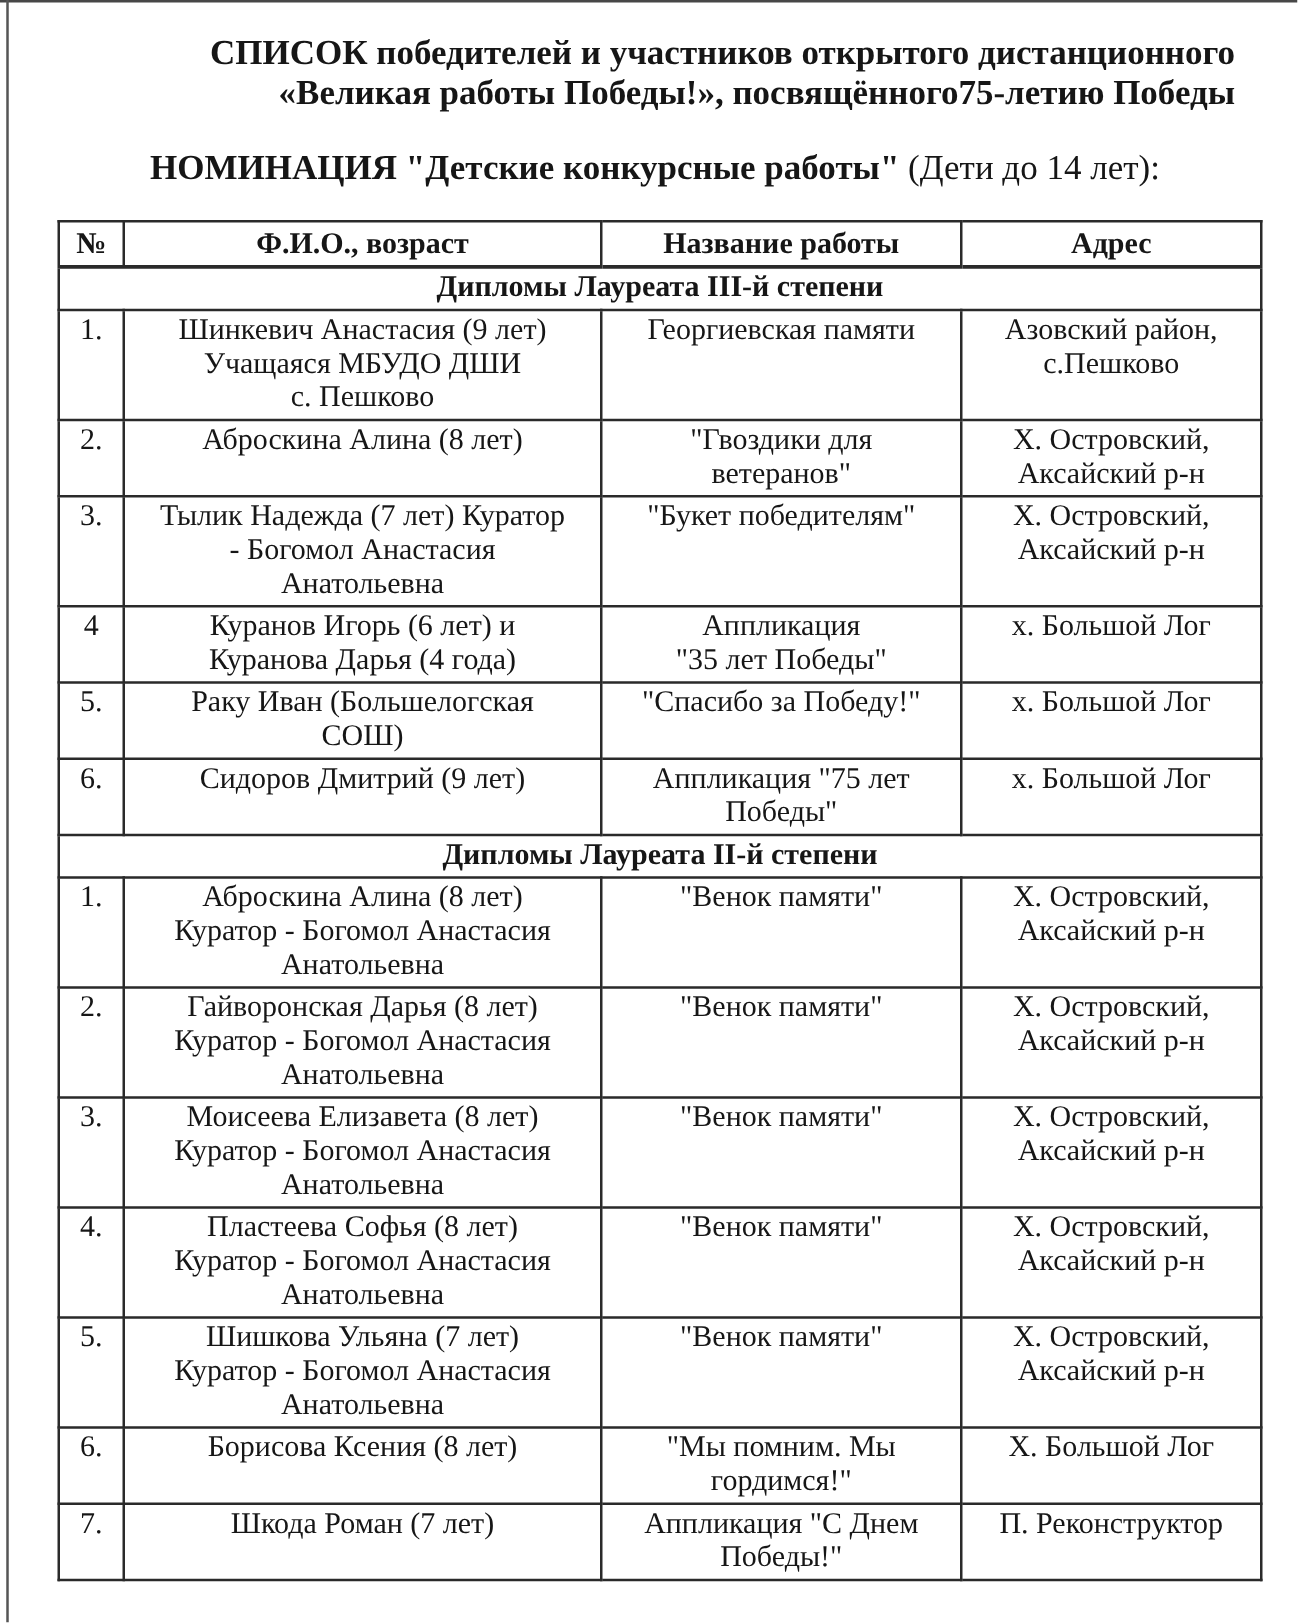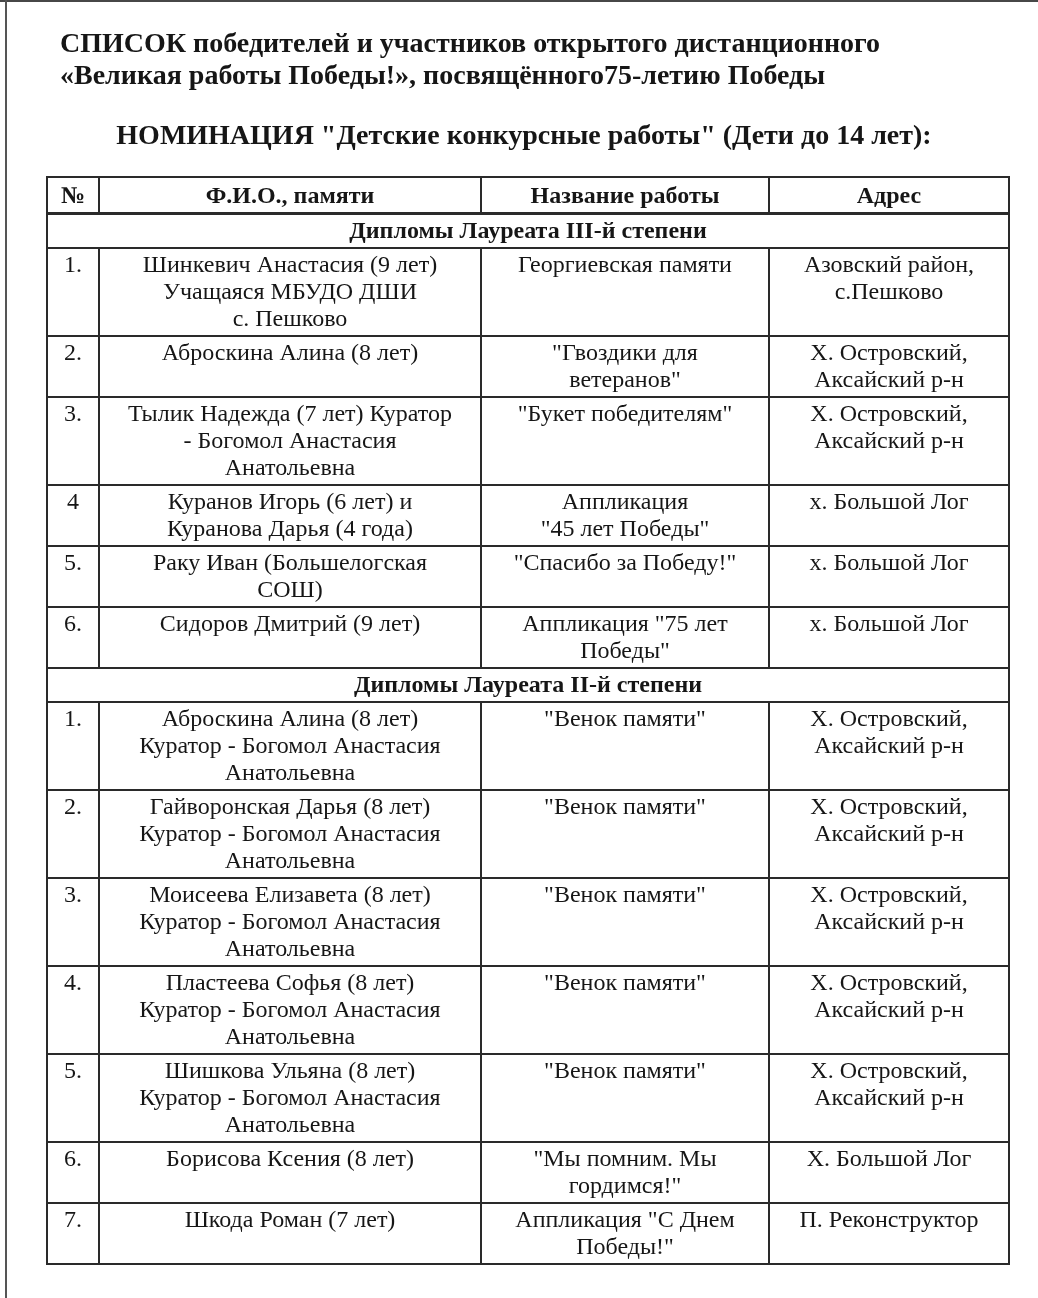--- a/index.html
+++ b/index.html
@@ -22,33 +22,33 @@
     background: #474747;
   }
   .edge-left {
     position: absolute;
     left: 5px; top: 0; bottom: 0;
     width: 2px;
     background: #555555;
   }
   .title-block {
     margin: 27px 50px 0 60px;
-    text-align: left;
+    text-align: right;
     font-weight: bold;
     font-size: 28px;
     line-height: 32px;
   }
   .nomination {
     margin: 28px 50px 0 60px;
     text-align: center;
     font-size: 28px;
     line-height: 32px;
   }
   .nomination .bold-part { font-weight: bold; }
-  .nomination .normal-part { font-weight: bold; }
+  .nomination .normal-part { font-weight: normal; }
   table.results {
     border-collapse: collapse;
     table-layout: fixed;
     width: 962px;
     margin: 25px 0 0 46px;
   }
   table.results td, table.results th {
     border: 2px solid #2a2a2a;
     vertical-align: top;
     text-align: center;
@@ -97,21 +97,21 @@
 <table class="results">
   <colgroup>
     <col class="c-num">
       <col class="c-fio">
       <col class="c-work">
       <col class="c-addr">
   </colgroup>
   <tbody>
       <tr>
     <th>№</th>
-    <th>Ф.И.О., памяти</th>
+    <th>Ф.И.О., возраст</th>
     <th>Название работы</th>
     <th>Адрес</th>
   </tr>
 
   <tr>
     <td class="section-title" colspan="4">Дипломы Лауреата III-й степени</td>
   </tr>
   <tr>
     <td class="num-cell">1.</td>
     <td class="fio-left">Шинкевич Анастасия (9 лет)
@@ -136,21 +136,21 @@
 Анатольевна</td>
     <td>"Букет победителям"</td>
     <td>Х. Островский,
 Аксайский р-н</td>
   </tr>
   <tr>
     <td class="num-cell">4</td>
     <td>Куранов Игорь (6 лет) и
 Куранова Дарья (4 года)</td>
     <td>Аппликация
-"45 лет Победы"</td>
+"35 лет Победы"</td>
     <td>х. Большой Лог</td>
   </tr>
   <tr>
     <td class="num-cell">5.</td>
     <td>Раку Иван (Большелогская
 СОШ)</td>
     <td>"Спасибо за Победу!"</td>
     <td>х. Большой Лог</td>
   </tr>
   <tr>
@@ -195,21 +195,21 @@
     <td class="num-cell">4.</td>
     <td>Пластеева Софья (8 лет)
 Куратор - Богомол Анастасия
 Анатольевна</td>
     <td>"Венок памяти"</td>
     <td>Х. Островский,
 Аксайский р-н</td>
   </tr>
   <tr>
     <td class="num-cell">5.</td>
-    <td>Шишкова Ульяна (8 лет)
+    <td>Шишкова Ульяна (7 лет)
 Куратор - Богомол Анастасия
 Анатольевна</td>
     <td>"Венок памяти"</td>
     <td>Х. Островский,
 Аксайский р-н</td>
   </tr>
   <tr>
     <td class="num-cell">6.</td>
     <td>Борисова Ксения (8 лет)</td>
     <td>"Мы помним. Мы

